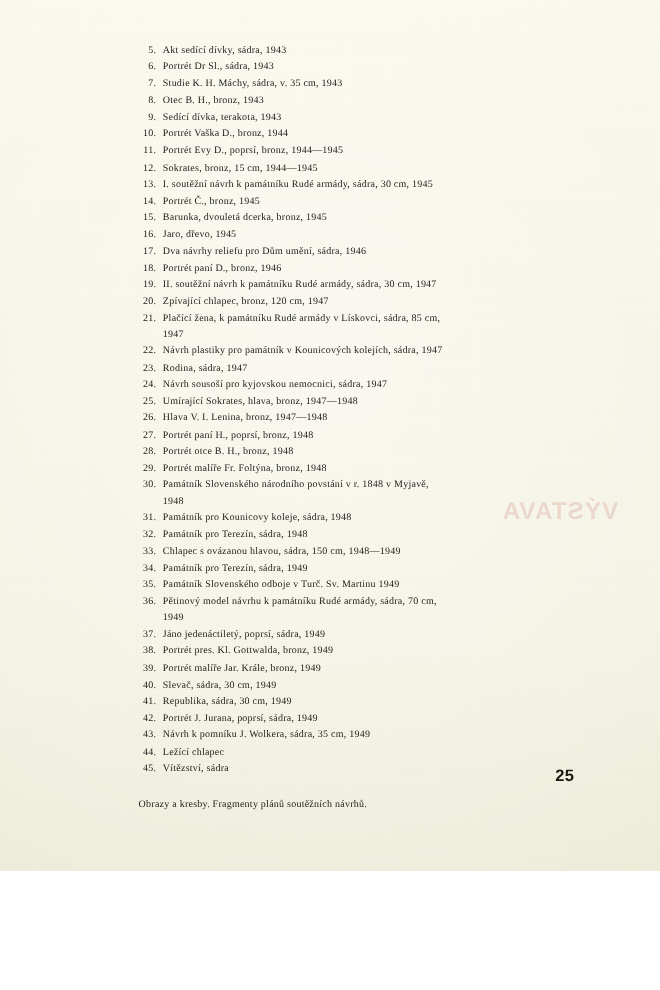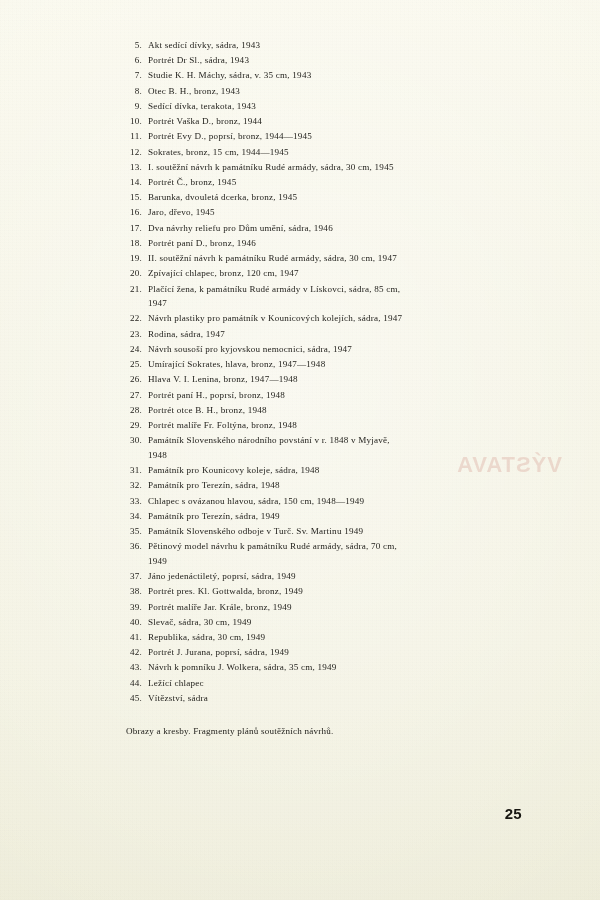--- a/index.html
+++ b/index.html
@@ -7,21 +7,21 @@
     padding: 0;
     background: #ffffff;
   }
   body {
     font-family: "Liberation Serif", "DejaVu Serif", serif;
   }
 
   #page {
     position: relative;
     width: 600px;
-    height: 900px;
+    height: 792px;
     overflow: hidden;
     background: #f7f6e9;
     box-sizing: border-box;
   }
 
   
   #paper-tone {
     position: absolute;
     inset: 0;
     background:

